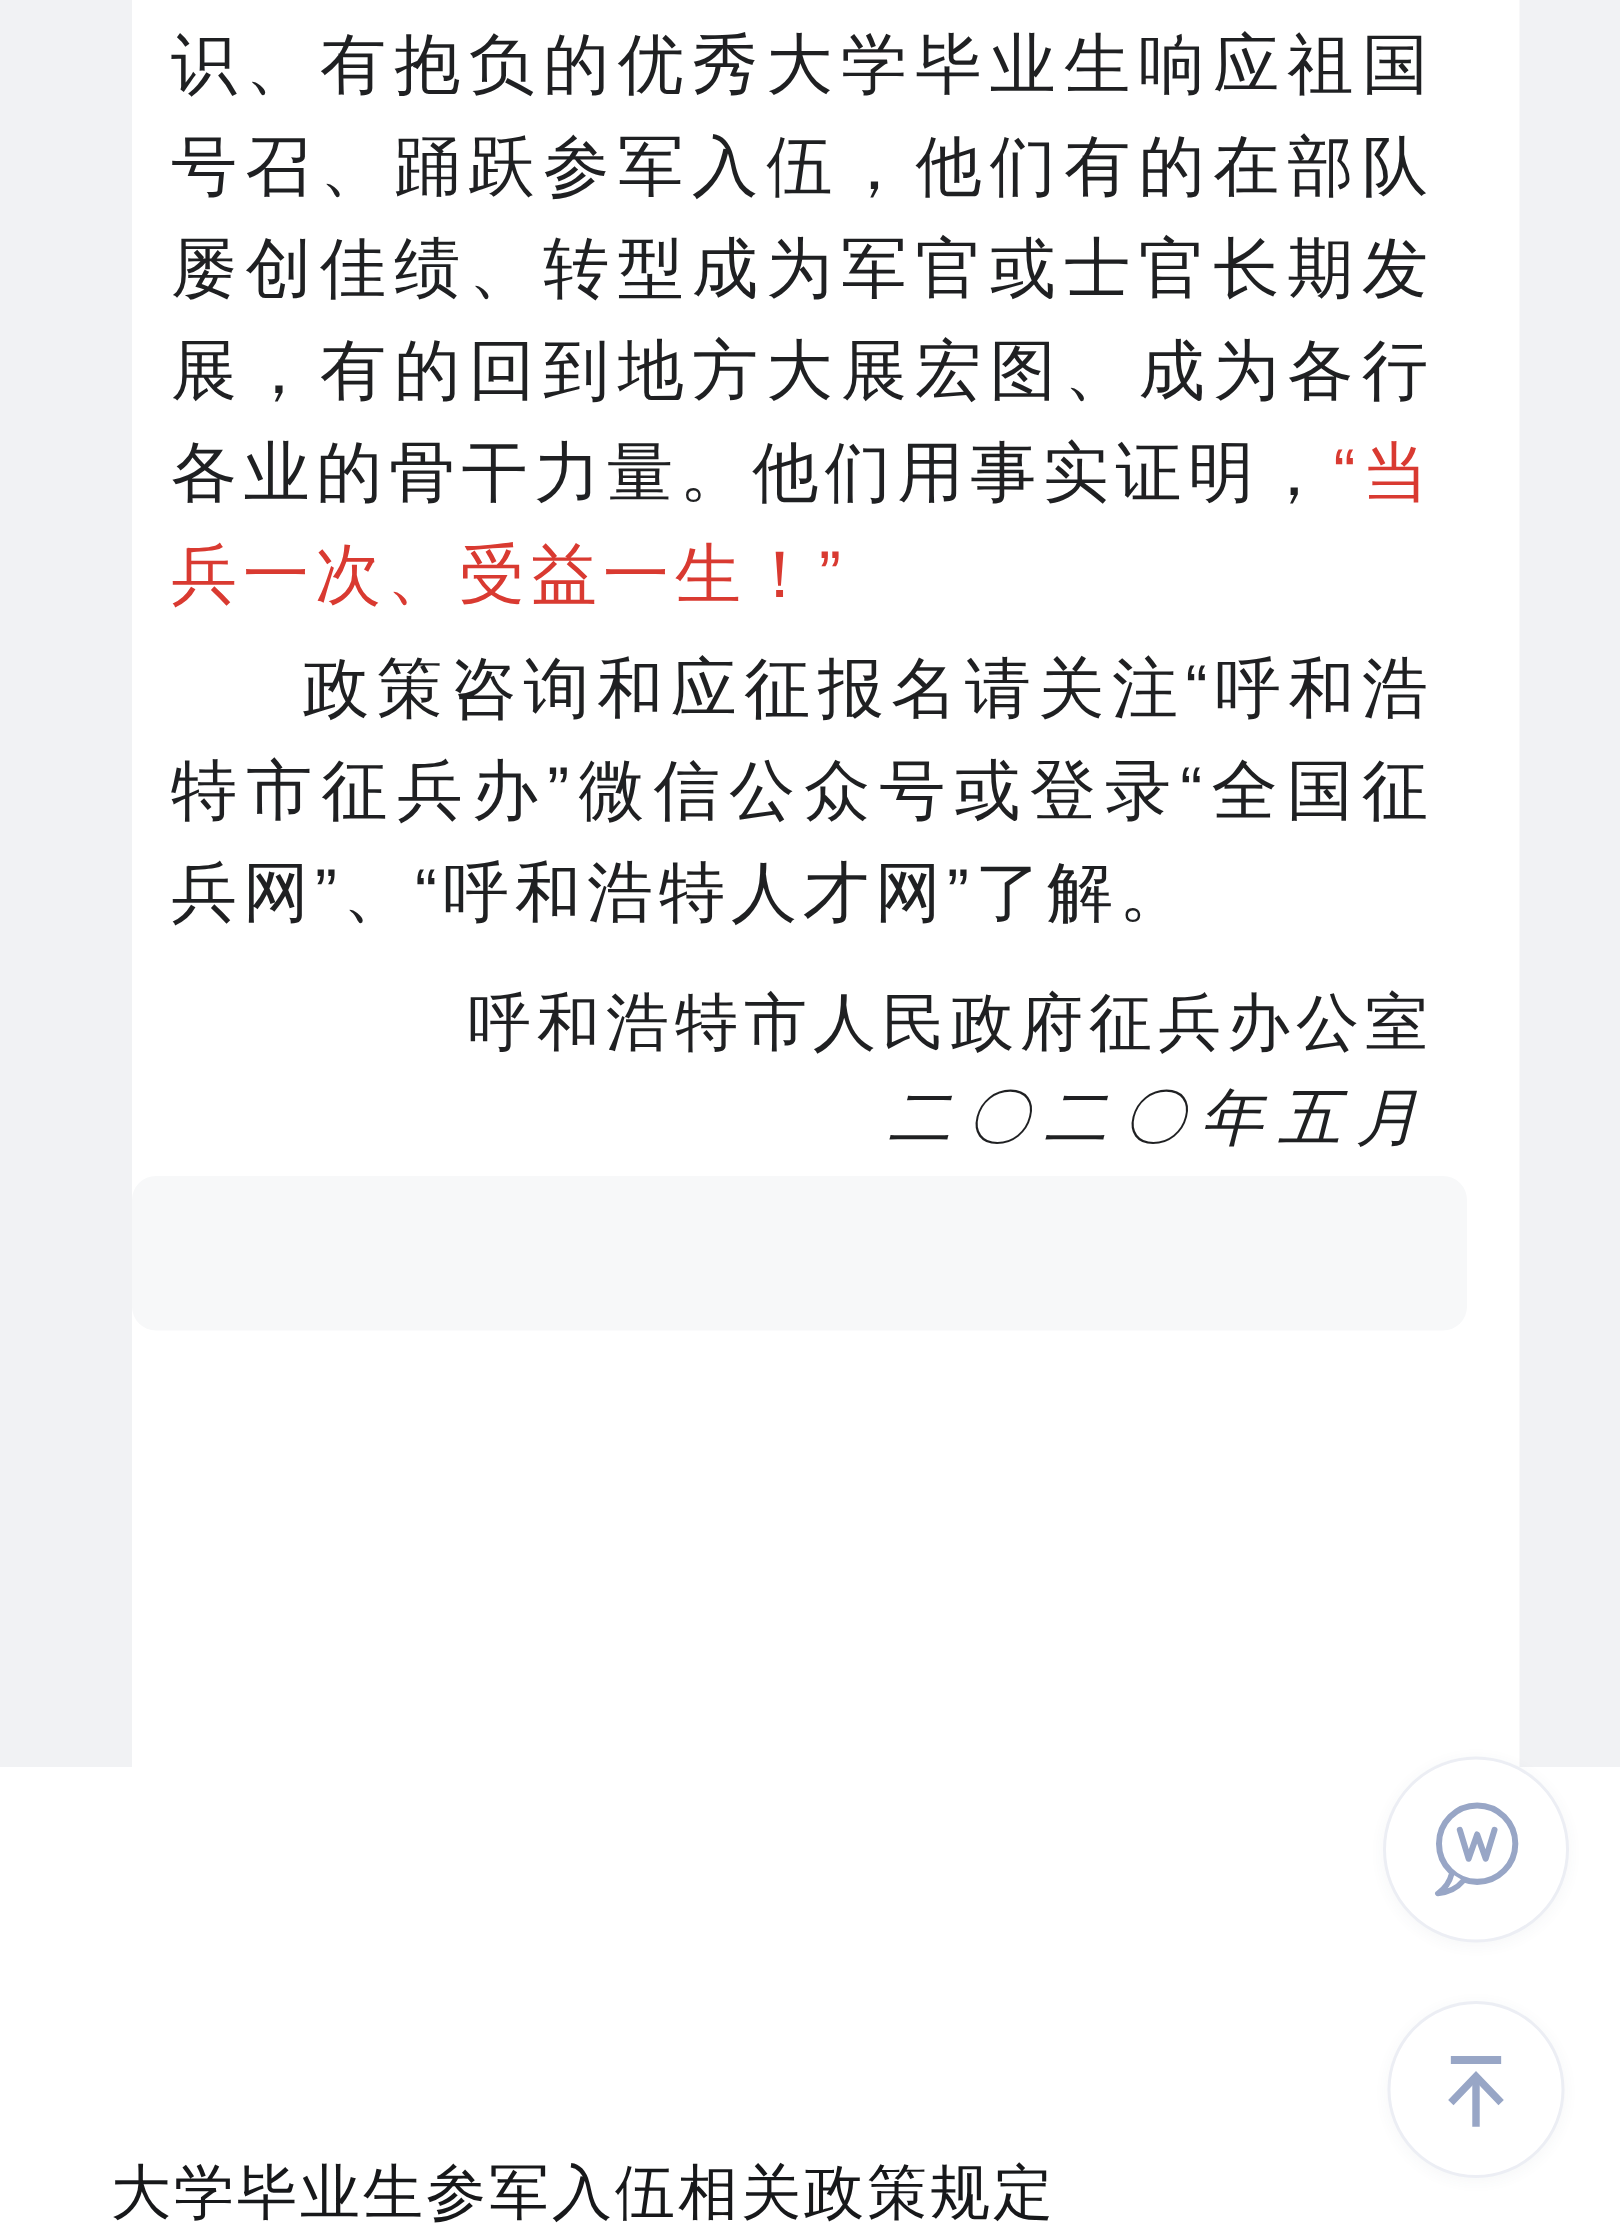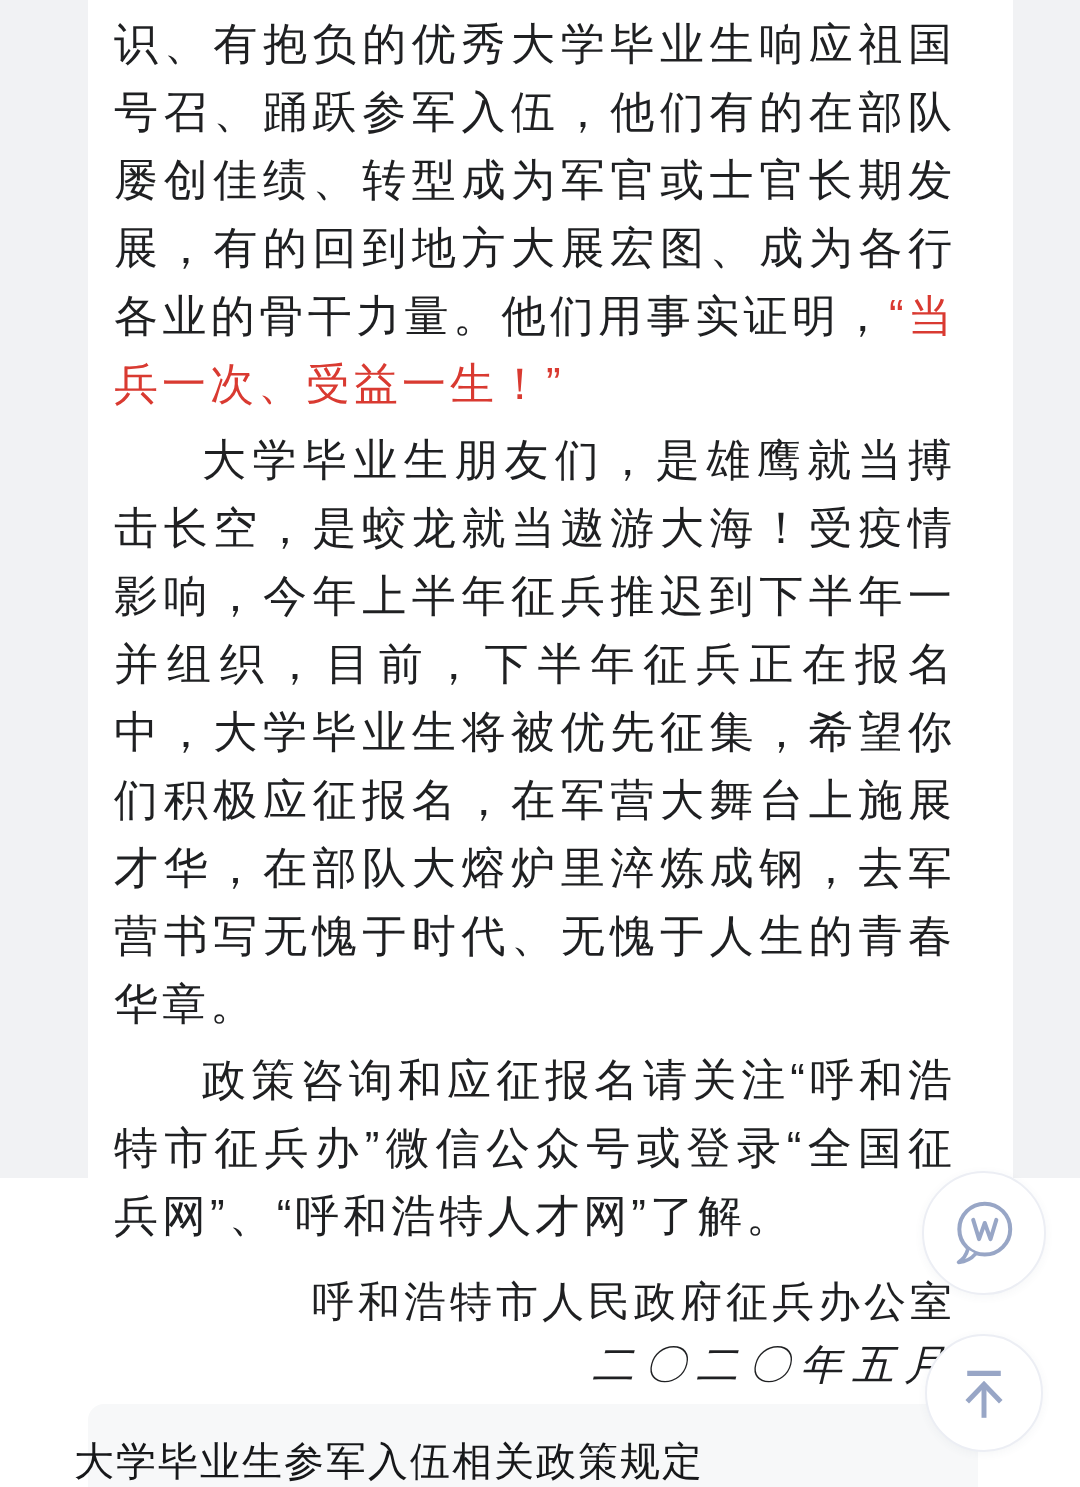--- a/index.html
+++ b/index.html
@@ -86,21 +86,20 @@
 <body>
 
 <div class="stage">
 
   <div class="margin-strip margin-left"></div>
   <div class="margin-strip margin-right"></div>
 
   <div class="article">
     <p><span>识、有抱负的优秀大学毕业生响应祖国号召、踊跃参军入伍，他们有的在部队屡创佳绩、转型成为军官或士官长期发展，有的回到地方大展宏图、成为各行各业的骨干力量。他们用事实证明，</span><span class="highlight">“当兵一次、受益一生！”</span></p>
 
-    <p class="indent">大学毕业生朋友们，是雄鹰就当搏击长空，是蛟龙就当遨游大海！受疫情影响，今年上半年征兵推迟到下半年一并组织，目前，下半年征兵正在报名中，大学毕业生将被优先征集，希望你们积极应征报名，在军营大舞台上施展才华，在部队大熔炉里淬炼成钢，去军营书写无愧于时代、无愧于人生的青春华章。</p>
 
     <p class="indent">政策咨询和应征报名请关注“呼和浩特市征兵办”微信公众号或登录“全国征兵网”、“呼和浩特人才网”了解。</p>
 
     <div class="sign-block">
       <div class="sign-line">呼和浩特市人民政府征兵办公室</div>
       <div class="date-line">二〇二〇年五月</div>
     </div>
 
     <div class="placeholder-card"></div>
   </div>

